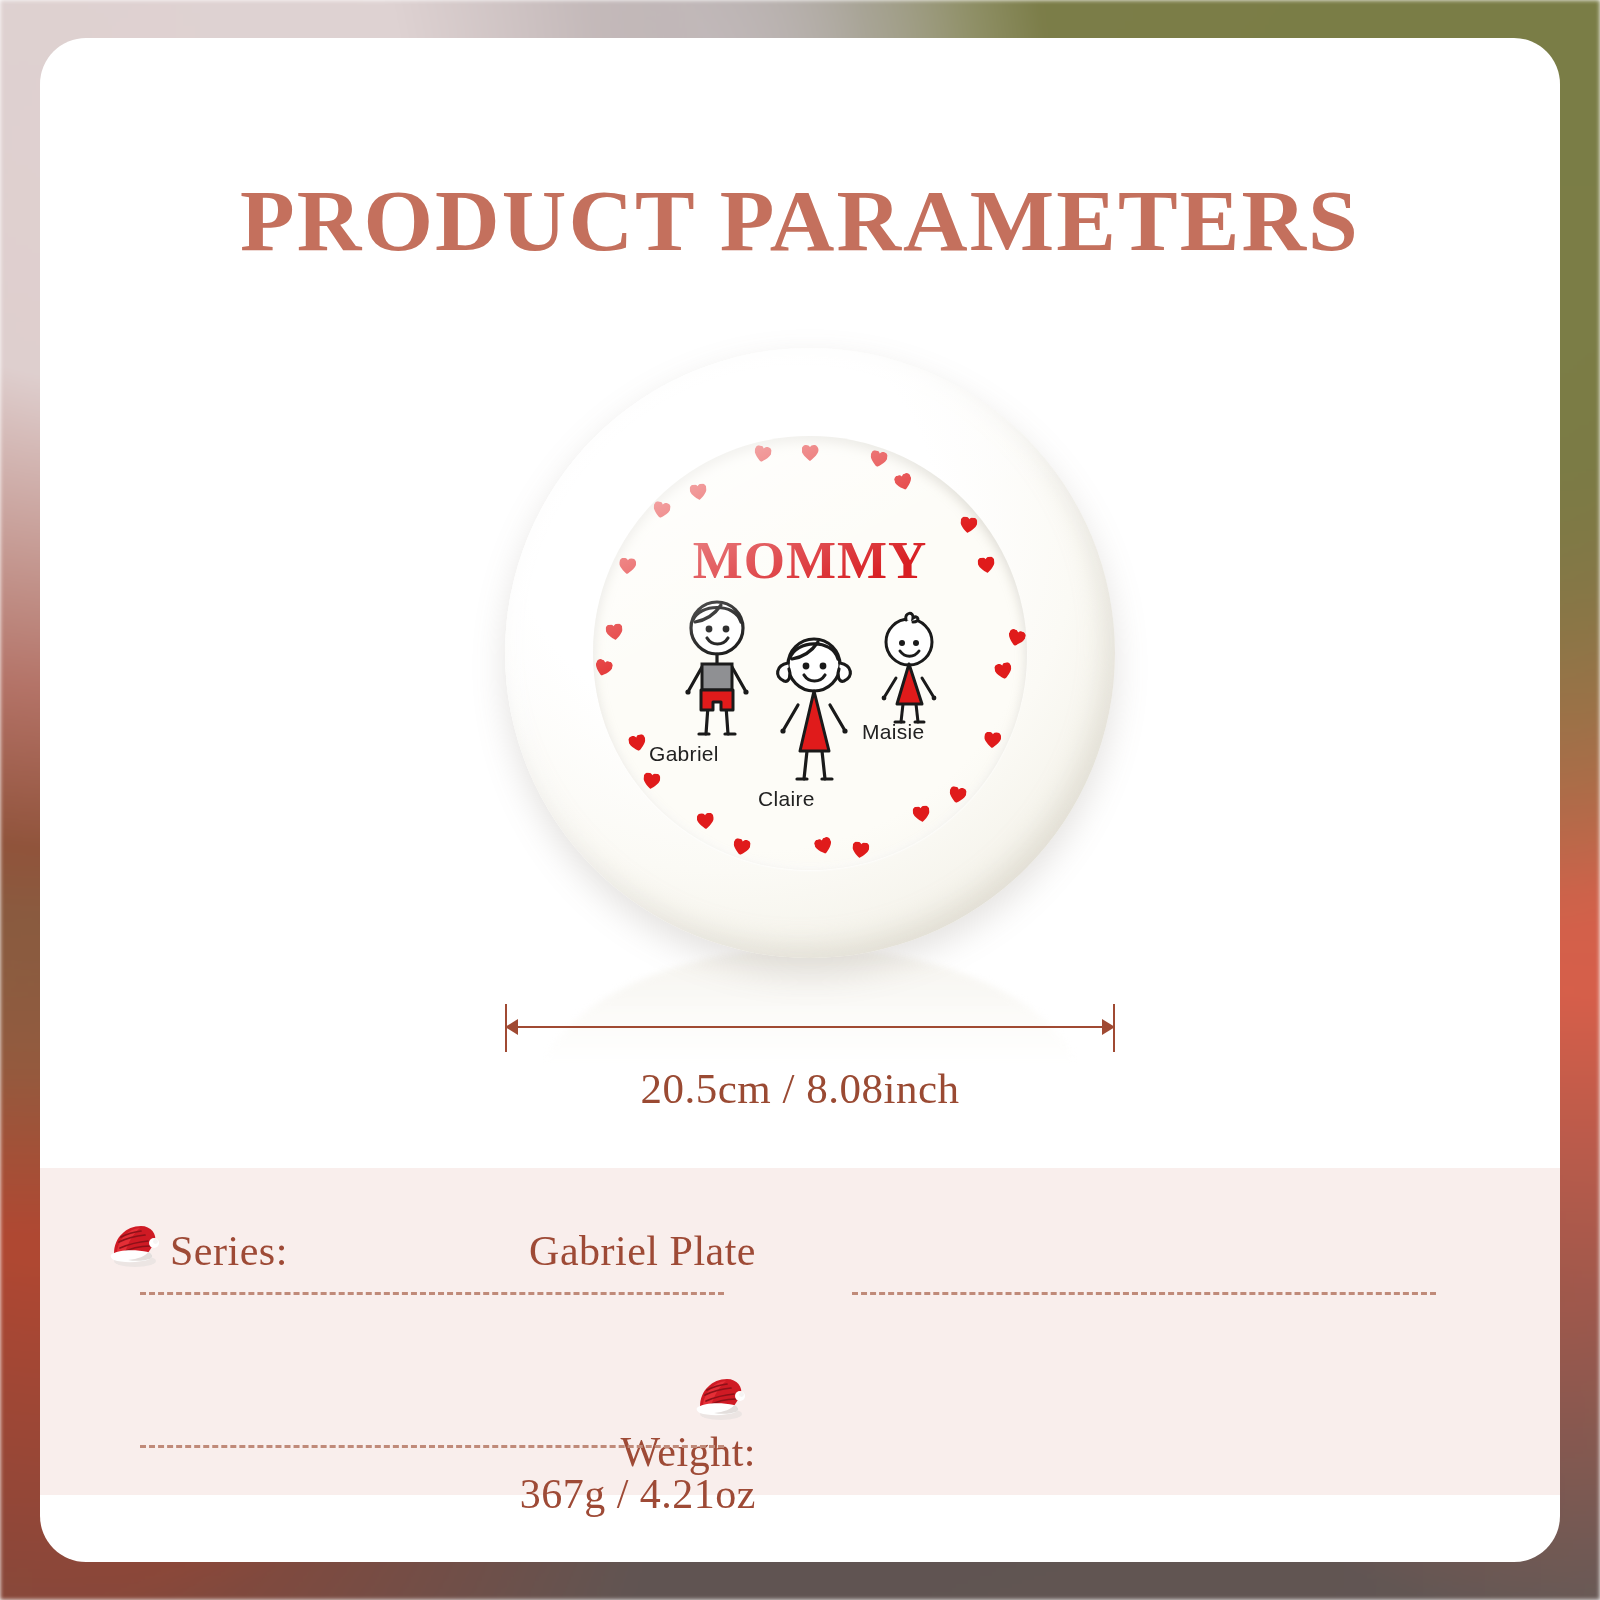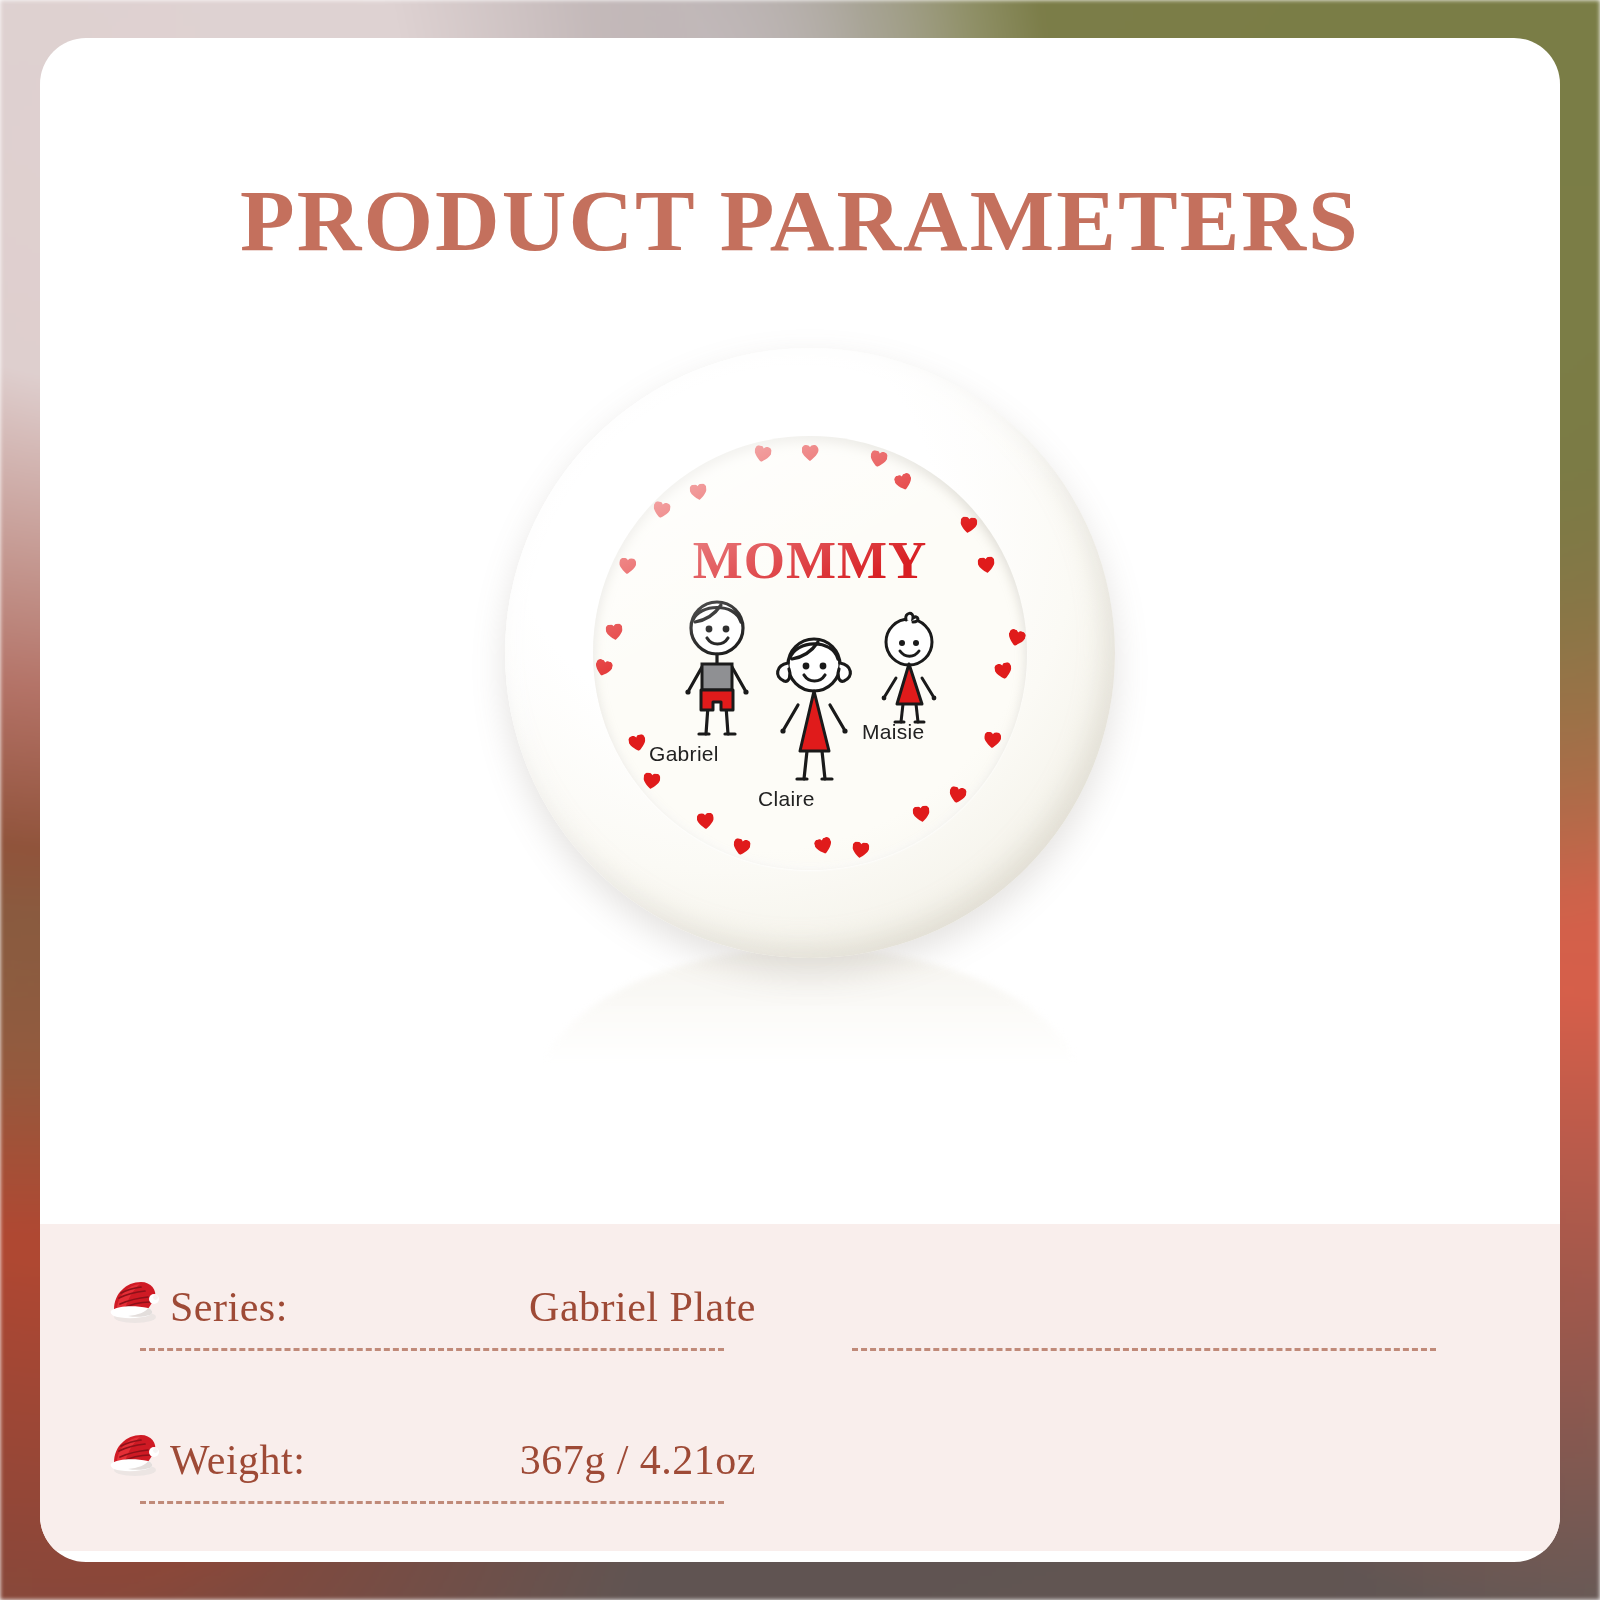--- a/index.html
+++ b/index.html
@@ -127,28 +127,28 @@
   }
   #dimtext{
     position:absolute; left:0; top:64px; width:100%;
     text-align:center;
     font-family:"Liberation Serif", serif;
     font-size:43px; color:#9a4a33; letter-spacing:.5px;
   }
 
   
   #specs{
-    position:absolute; left:0; top:1186px;
+    position:absolute; left:0; top:1130px;
     width:100%; height:327px;
     background:#f9eeec;
   }
   .spec-row{ position:absolute; display:flex; align-items:flex-end; }
   .spec-left  { left:68px;  width:648px; }
   .spec-right { left:780px; width:648px; }
-  .row-a{ top:52px; } .row-b{ top:205px; }
+  .row-a{ top:52px; } .row-b{ top:205px;flex-direction:column; }
 
   .hat{ position:relative; width:54px; height:48px; flex:0 0 54px; margin-right:8px; margin-bottom:4px; }
 
   .spec-label{
     font-family:"Liberation Serif", serif;
     font-size:42px; color:#9e4a36; letter-spacing:.5px; line-height:1;
   }
   .spec-value{
     margin-left:auto;
     font-family:"Liberation Serif", serif;
@@ -275,20 +275,29 @@
             <path d="M27 112 L36 112"></path>
             <path d="M47 112 L56 112"></path>
           </g>
           <path d="M41 54 L29 94 L54 94 Z" fill="#e01b1b" stroke="#1a1a1a" stroke-width="3" stroke-linejoin="round"></path>
         </svg>
         <div class="figname" style="left:-6px;top:110px;">Maisie</div>
       </div>
     </div>
   </div>
 
+  <div id="dimwrap">
+    <div class="dimcap" style="left:465px;"></div>
+    <div class="dimcap" style="left:1073px;"></div>
+    <div id="dimline">
+      <div class="arrow" style="left:0;border-right:13px solid #a04a33;"></div>
+      <div class="arrow" style="right:0;border-left:13px solid #a04a33;"></div>
+    </div>
+    <div id="dimtext">20.5cm / 8.08inch</div>
+  </div>
 
   <div id="specs">
 
     <div class="spec-row spec-left row-a">
       <div class="hat">
         <svg width="54" height="48" viewBox="0 0 54 48">
           <ellipse cx="27" cy="41" rx="21" ry="6" fill="#e7e2e0" opacity=".75"></ellipse>
           <path d="M6 33 C6 18 18 6 33 6 C43 6 49 14 47 22 L40 33 Z" fill="#cf1a24"></path>
           <path d="M9 31 C11 19 20 9 32 8 C26 13 20 22 17 33 Z" fill="#e8323a" opacity=".85"></path>
           <g stroke="#8d1119" stroke-width="1.7" fill="none" stroke-linecap="round">

